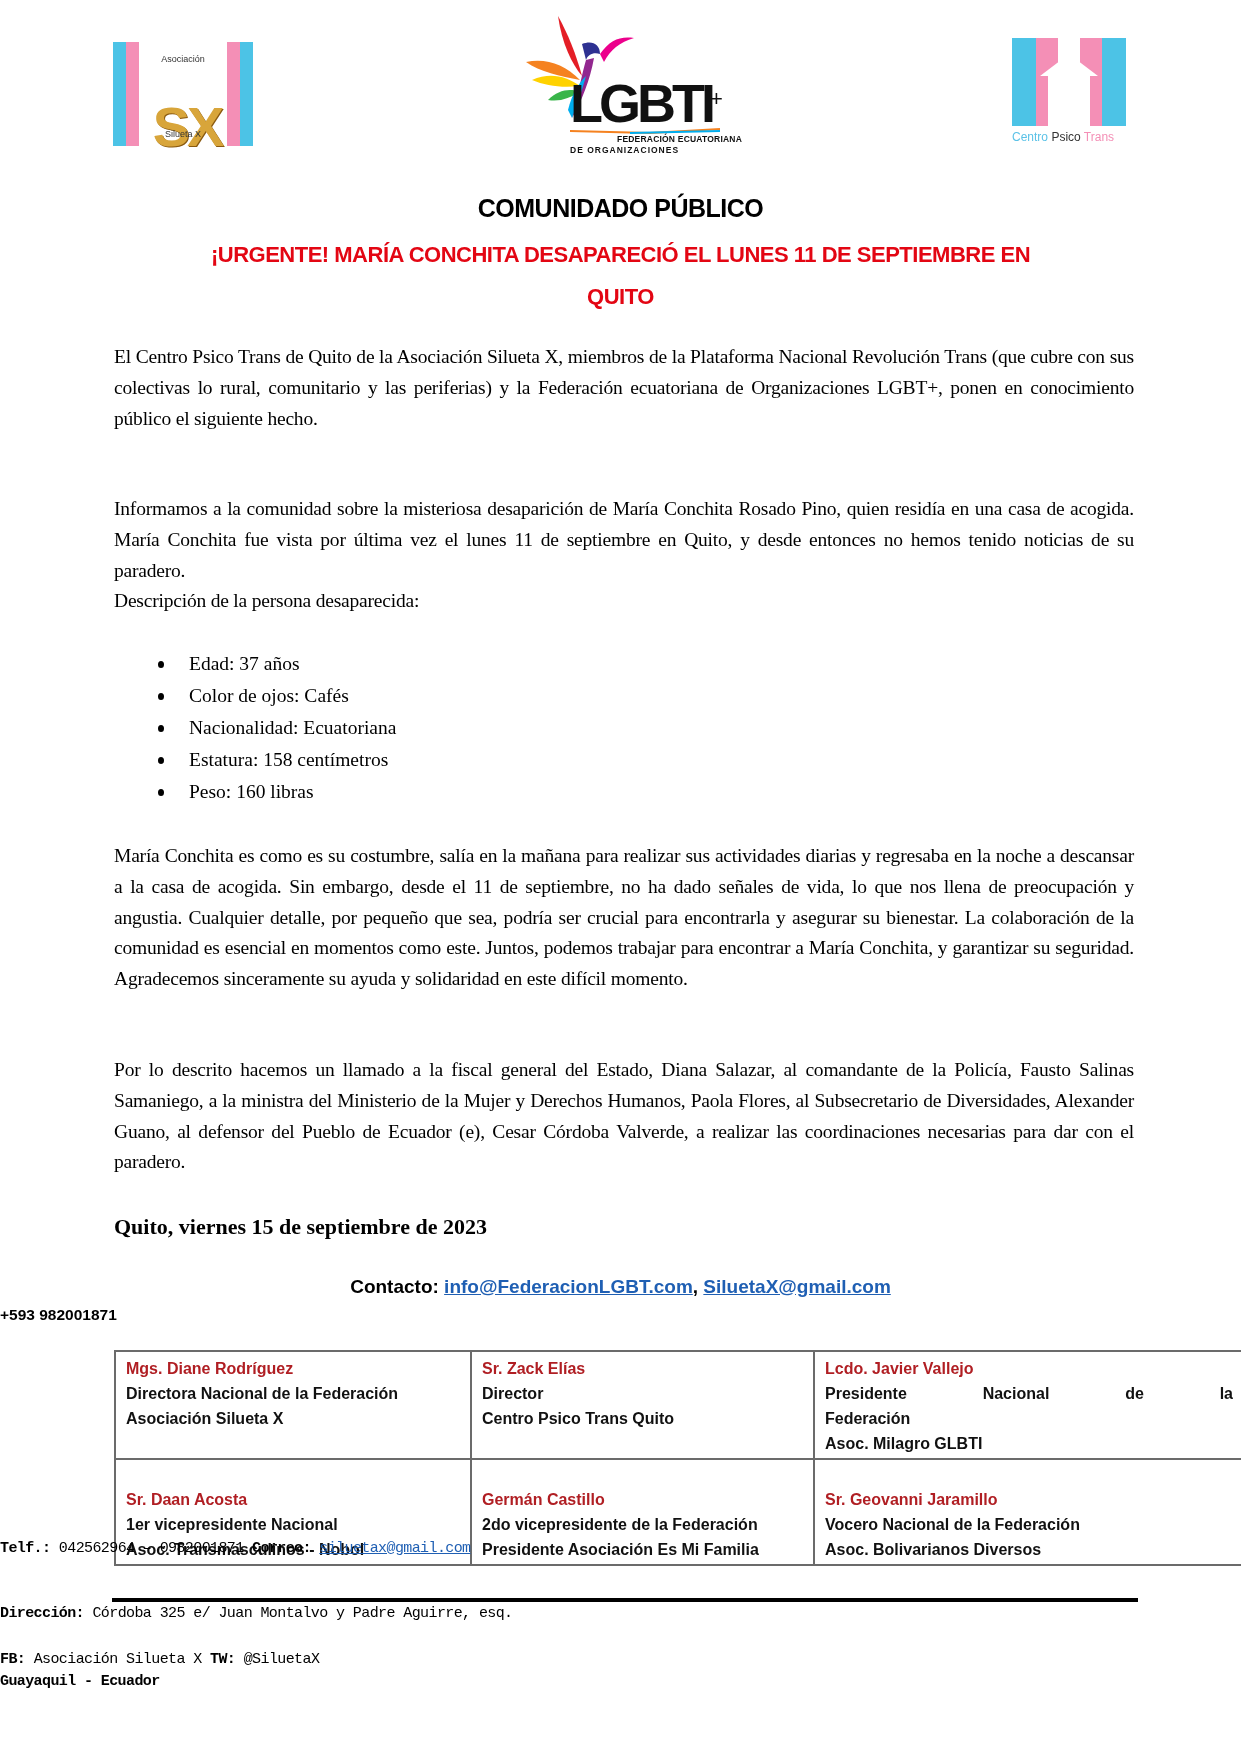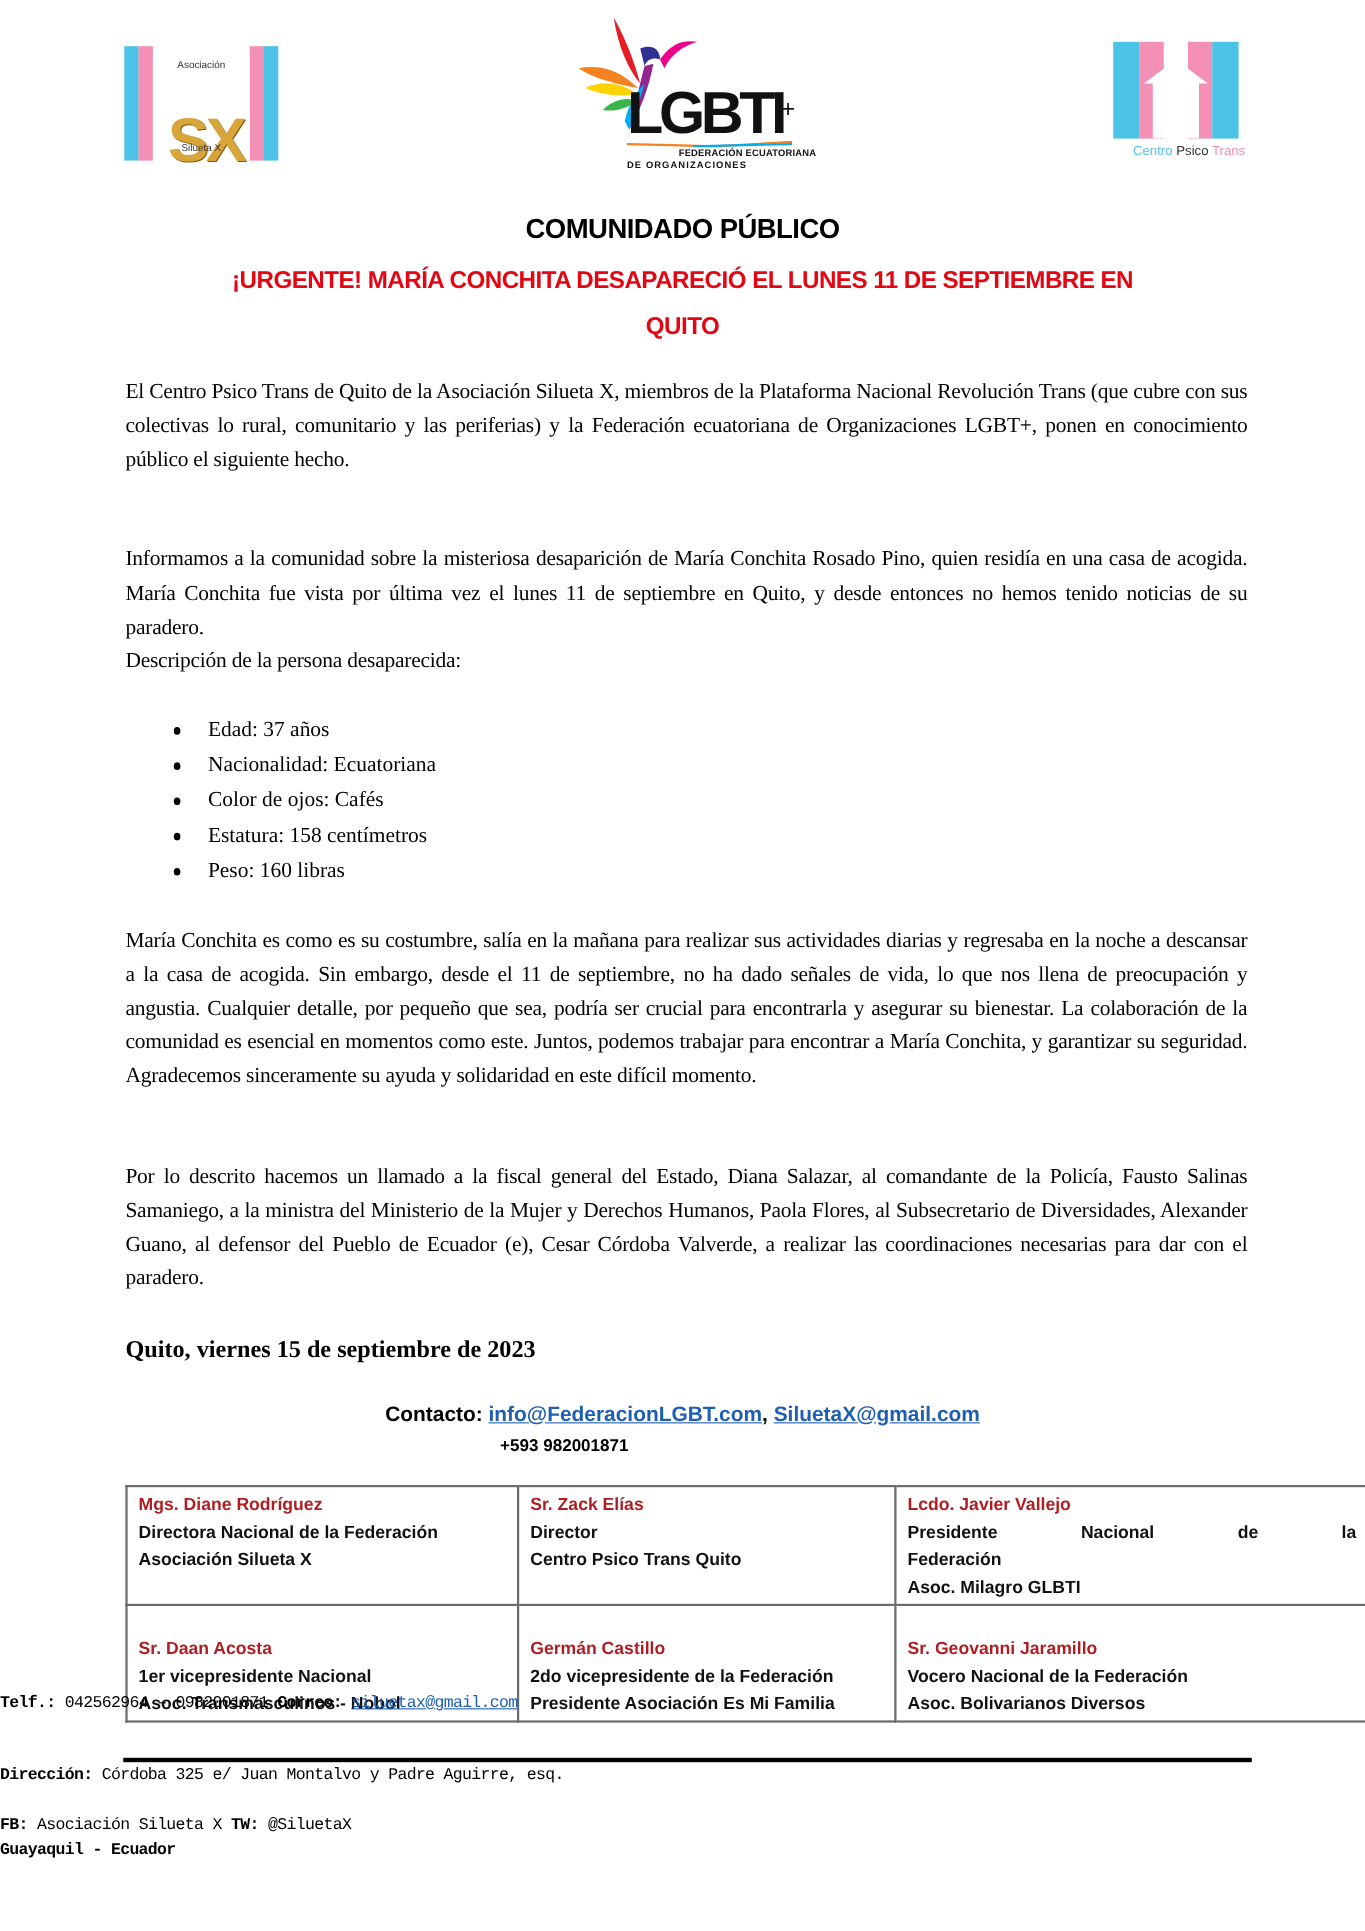--- a/index.html
+++ b/index.html
@@ -13,37 +13,37 @@
   .logo-sx .small { position:absolute; width:140px; text-align:center; font-family:"Liberation Sans", sans-serif; font-size:9px; color:#333; }
   .logo-sx .sx { position:absolute; left:0; width:148px; top:22px; text-align:center; font-family:"Liberation Sans", sans-serif; font-size:56px; font-weight:bold; letter-spacing:-3px; color:#d8a53a; line-height:60px; text-shadow:1px 1px 0 #8a5a10;margin-top:33px; }
 
   .logo-lgbti { left:520px; top:14px; width:215px; height:138px; }
   .logo-lgbti .word { position:absolute; left:50px; top:62px; font-family:"Liberation Sans", sans-serif; font-weight:bold; font-size:54px; letter-spacing:-4px; color:#111; line-height:54px; }
   .logo-lgbti .plus { position:absolute; left:190px; top:72px; font-family:"Liberation Sans", sans-serif; font-size:22px; color:#111; }
   .logo-lgbti .sub { position:absolute; left:50px; width:170px; font-family:"Liberation Sans", sans-serif; font-weight:bold; font-size:8.5px; color:#111; letter-spacing:0.2px; }
 
   .logo-cpt { left:1012px; top:38px; width:120px; height:112px; }
   .logo-cpt .bar { position:absolute; top:0; height:88px; }
-  .logo-cpt .label { position:absolute; top:92px; left:0; width:120px; text-align:right; font-family:"Liberation Sans", sans-serif; font-size:12px; white-space:nowrap; }
+  .logo-cpt .label { position:absolute; top:92px; left:0; width:120px; text-align:left; font-family:"Liberation Sans", sans-serif; font-size:12px; white-space:nowrap; }
 
   
   .title { left:0; width:1241px; top:194px; text-align:center; font-family:"Liberation Sans", sans-serif; font-weight:bold; font-size:25px; letter-spacing:-0.5px; }
   .urgent { left:140px; width:961px; top:234px; text-align:center; font-family:"Liberation Sans", sans-serif; font-weight:bold; font-size:22px; line-height:42px; letter-spacing:-0.5px; color:#e30613; }
 
   
   .para { left:114px; width:1020px; font-size:19.5px; line-height:30.8px; text-align:justify; letter-spacing:-0.2px; }
   .list { left:114px; top:648px; width:900px; margin:0; padding:0; list-style:none; font-size:19.5px; }
   .list li { position:relative; height:32px; line-height:32px; padding-left:75px; }
   .list li .dot { position:absolute; left:44px; top:13px; width:6px; height:7px; border-radius:50%; background:#000; }
 
   .date { left:114px; top:1214px; font-weight:bold; font-size:22px; }
 
   .contact { left:0; width:1241px; top:1276px; text-align:center; font-family:"Liberation Sans", sans-serif; font-weight:bold; font-size:19px; }
   .contact a { color:#1f5fb3; text-decoration:underline; font-weight:bold; }
-  .phone { left:0; width:1026px; top:1306px; text-align:center; font-family:"Liberation Sans", sans-serif; font-weight:bold; font-size:15.5px; }
+  .phone { left:0; width:1026px; top:1306px; font-family:"Liberation Sans", sans-serif; font-weight:bold; font-size:15.5px; }
 
   
   .sig { left:114px; top:1350px; width:1131px; border-collapse:collapse; font-family:"Liberation Sans", sans-serif; font-size:16px; font-weight:bold; }
   .sig td { border:2px solid #6b6b6b; vertical-align:top; padding:4px 10px 2px 10px; line-height:25px; }
   .sig tr.r1 td { height:95px; }
   .sig tr.r2 td { height:98px; vertical-align:bottom; padding-bottom:2px; }
   .sig td:nth-child(1) { width:334px; }
   .sig td:nth-child(2) { width:321px; }
   .sig .name { color:#b01e23; display:block; }
   .sig .role { color:#111; display:block; }
@@ -110,22 +110,22 @@
   <div>¡URGENTE! MARÍA CONCHITA DESAPARECIÓ EL LUNES 11 DE SEPTIEMBRE EN</div>
   <div>QUITO</div>
 </div>
 
 <div class="abs para" style="top:342px;">El Centro Psico Trans de Quito de la Asociación Silueta X, miembros de la Plataforma Nacional Revolución Trans (que cubre con sus colectivas lo rural, comunitario y las periferias) y la Federación ecuatoriana de Organizaciones LGBT+, ponen en conocimiento público el siguiente hecho.</div>
 <div class="abs para" style="top:464px;margin-top:30px;">Informamos a la comunidad sobre la misteriosa desaparición de María Conchita Rosado Pino, quien residía en una casa de acogida. María Conchita fue vista por última vez el lunes 11 de septiembre en Quito, y desde entonces no hemos tenido noticias de su paradero.</div>
 <div class="abs para" style="top:586px;">Descripción de la persona desaparecida:</div>
 
 <ul class="abs list">
   <li><span class="dot"></span><span>Edad: 37 años</span></li>
+  <li><span class="dot"></span><span>Color de ojos: Cafés</span></li>
   <li><span class="dot"></span><span>Nacionalidad: Ecuatoriana</span></li>
-  <li><span class="dot"></span><span>Color de ojos: Cafés</span></li>
   <li><span class="dot"></span><span>Estatura: 158 centímetros</span></li>
   <li><span class="dot"></span><span>Peso: 160 libras</span></li>
 </ul>
 
 <div class="abs para" style="top:841px;">María Conchita es como es su costumbre, salía en la mañana para realizar sus actividades diarias y regresaba en la noche a descansar a la casa de acogida. Sin embargo, desde el 11 de septiembre, no ha dado señales de vida, lo que nos llena de preocupación y angustia. Cualquier detalle, por pequeño que sea, podría ser crucial para encontrarla y asegurar su bienestar. La colaboración de la comunidad es esencial en momentos como este. Juntos, podemos trabajar para encontrar a María Conchita, y garantizar su seguridad. Agradecemos sinceramente su ayuda y solidaridad en este difícil momento.</div>
 <div class="abs para" style="top:1055px;">Por lo descrito hacemos un llamado a la fiscal general del Estado, Diana Salazar, al comandante de la Policía, Fausto Salinas Samaniego, a la ministra del Ministerio de la Mujer y Derechos Humanos, Paola Flores, al Subsecretario de Diversidades, Alexander Guano, al defensor del Pueblo de Ecuador (e), Cesar Córdoba Valverde, a realizar las coordinaciones necesarias para dar con el paradero.</div>
 
 <div class="abs date">Quito, viernes 15 de septiembre de 2023</div>
 
 <div class="abs contact">

